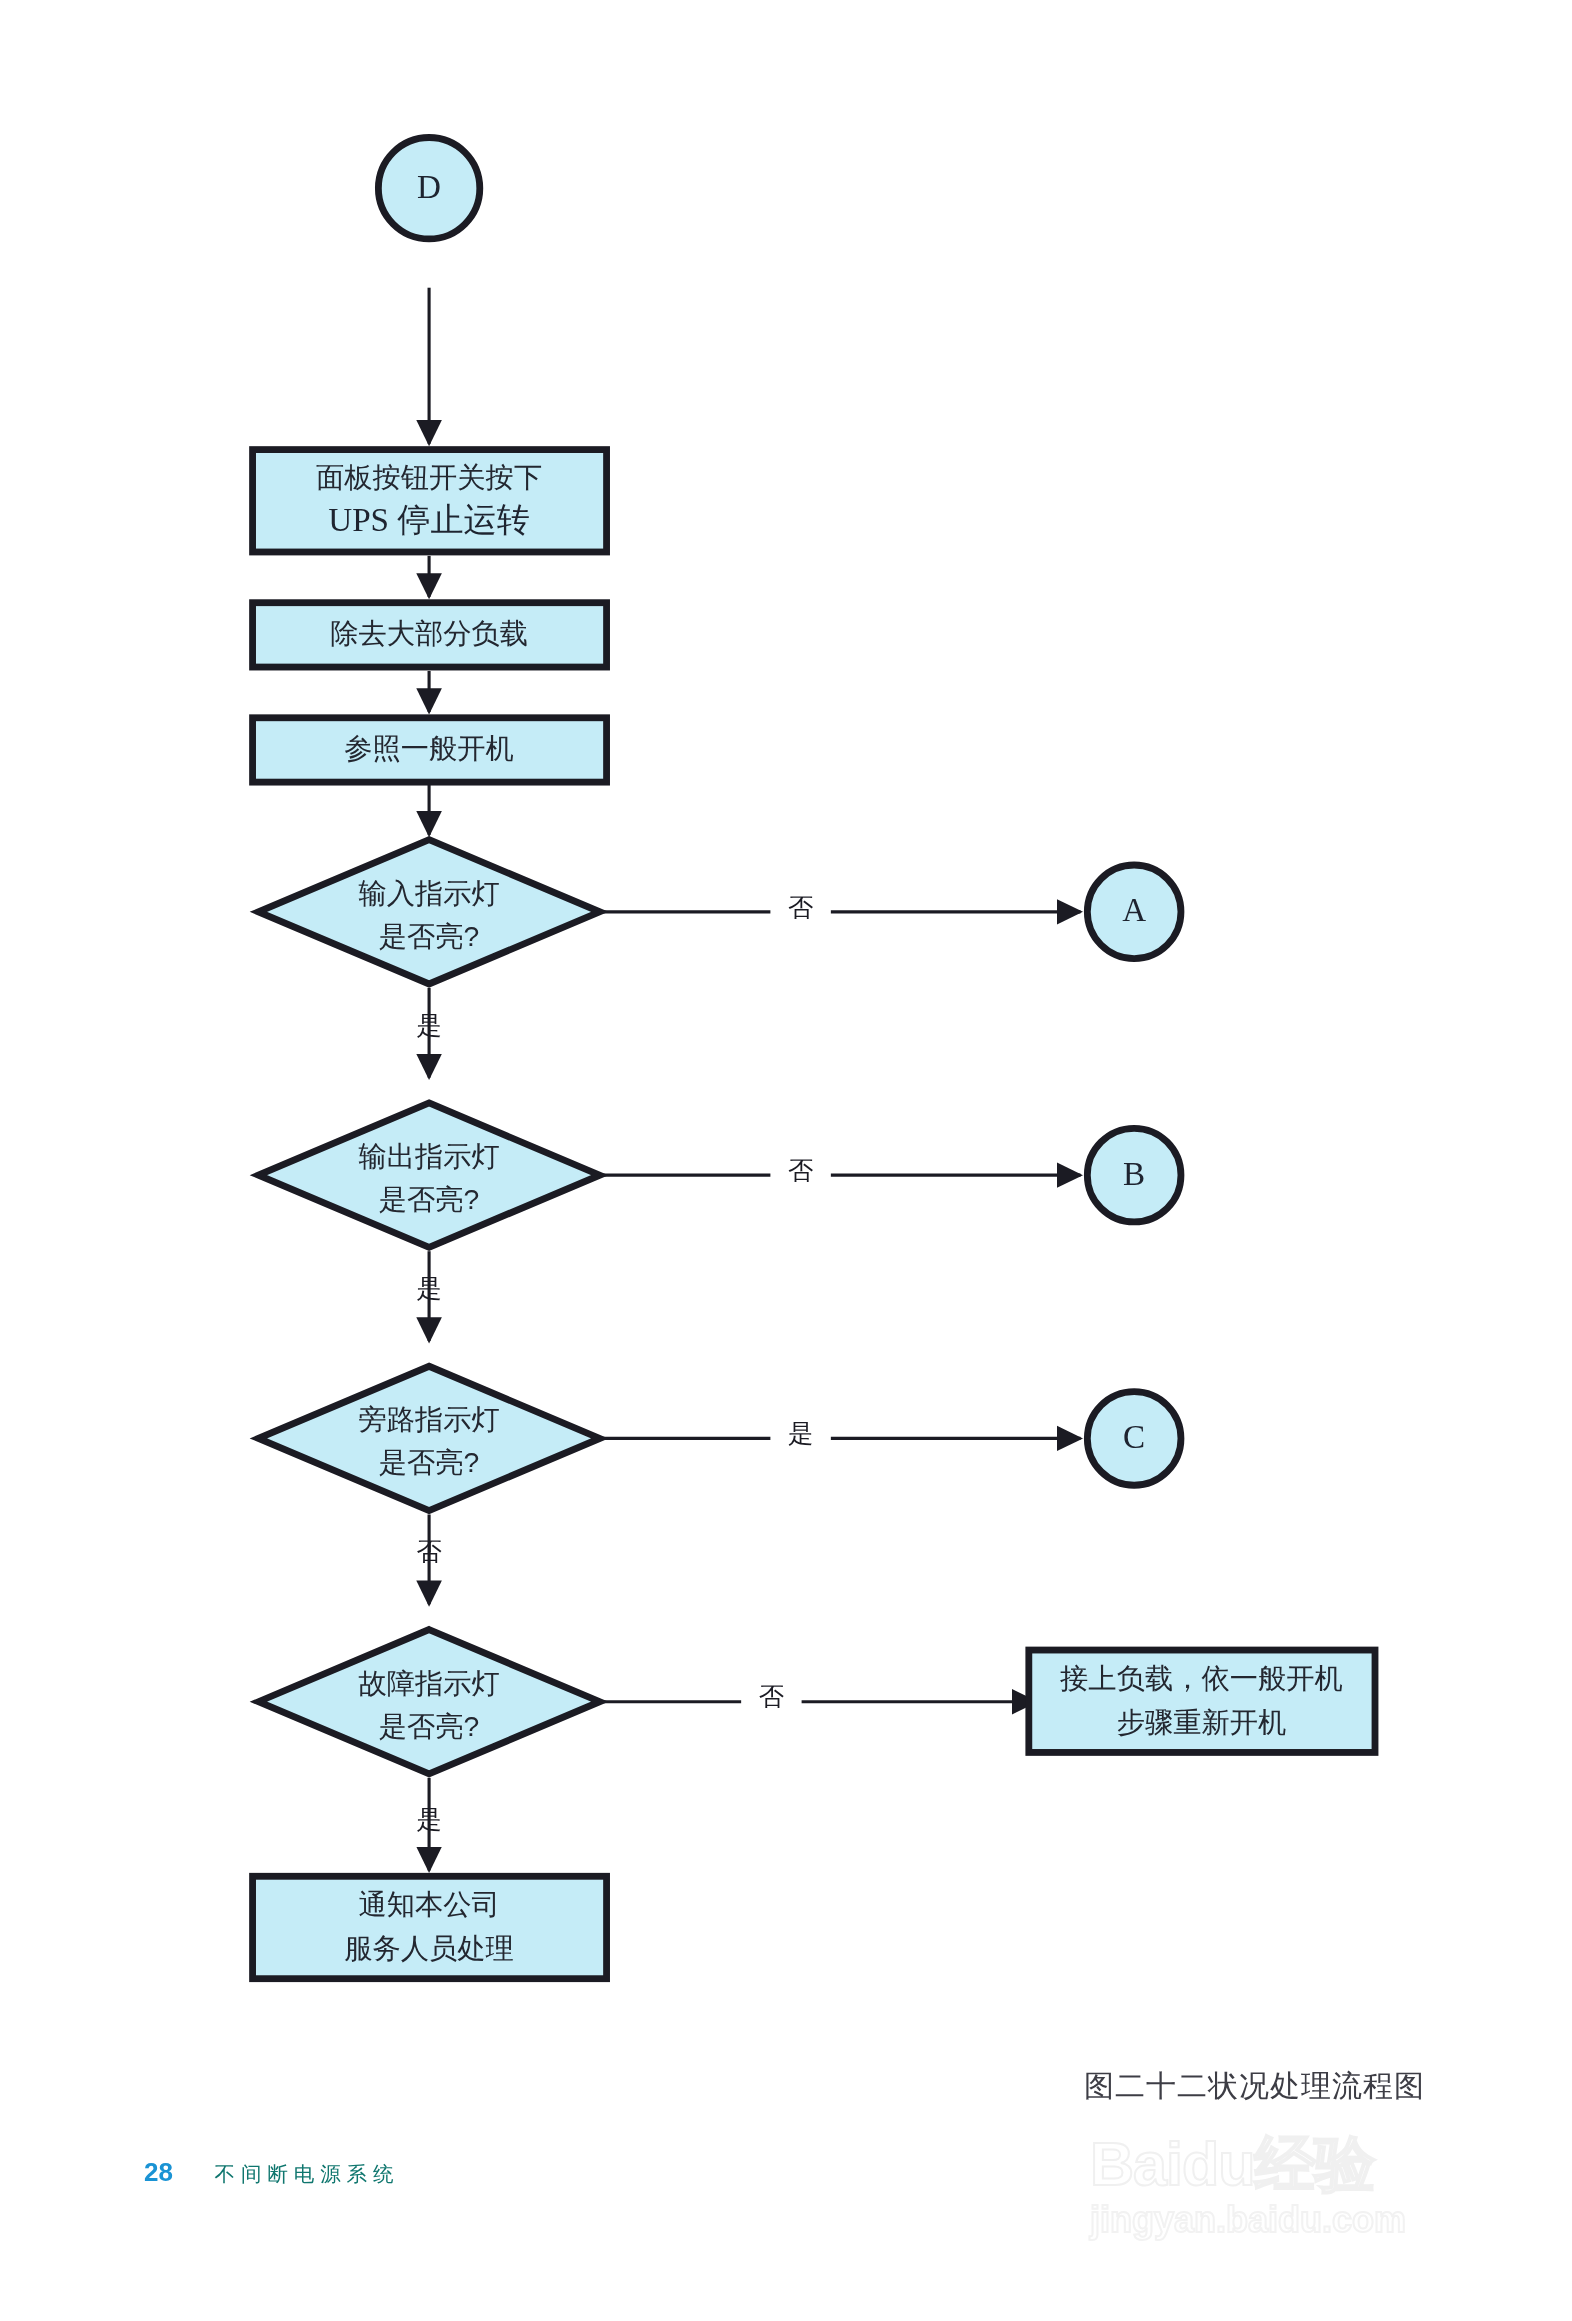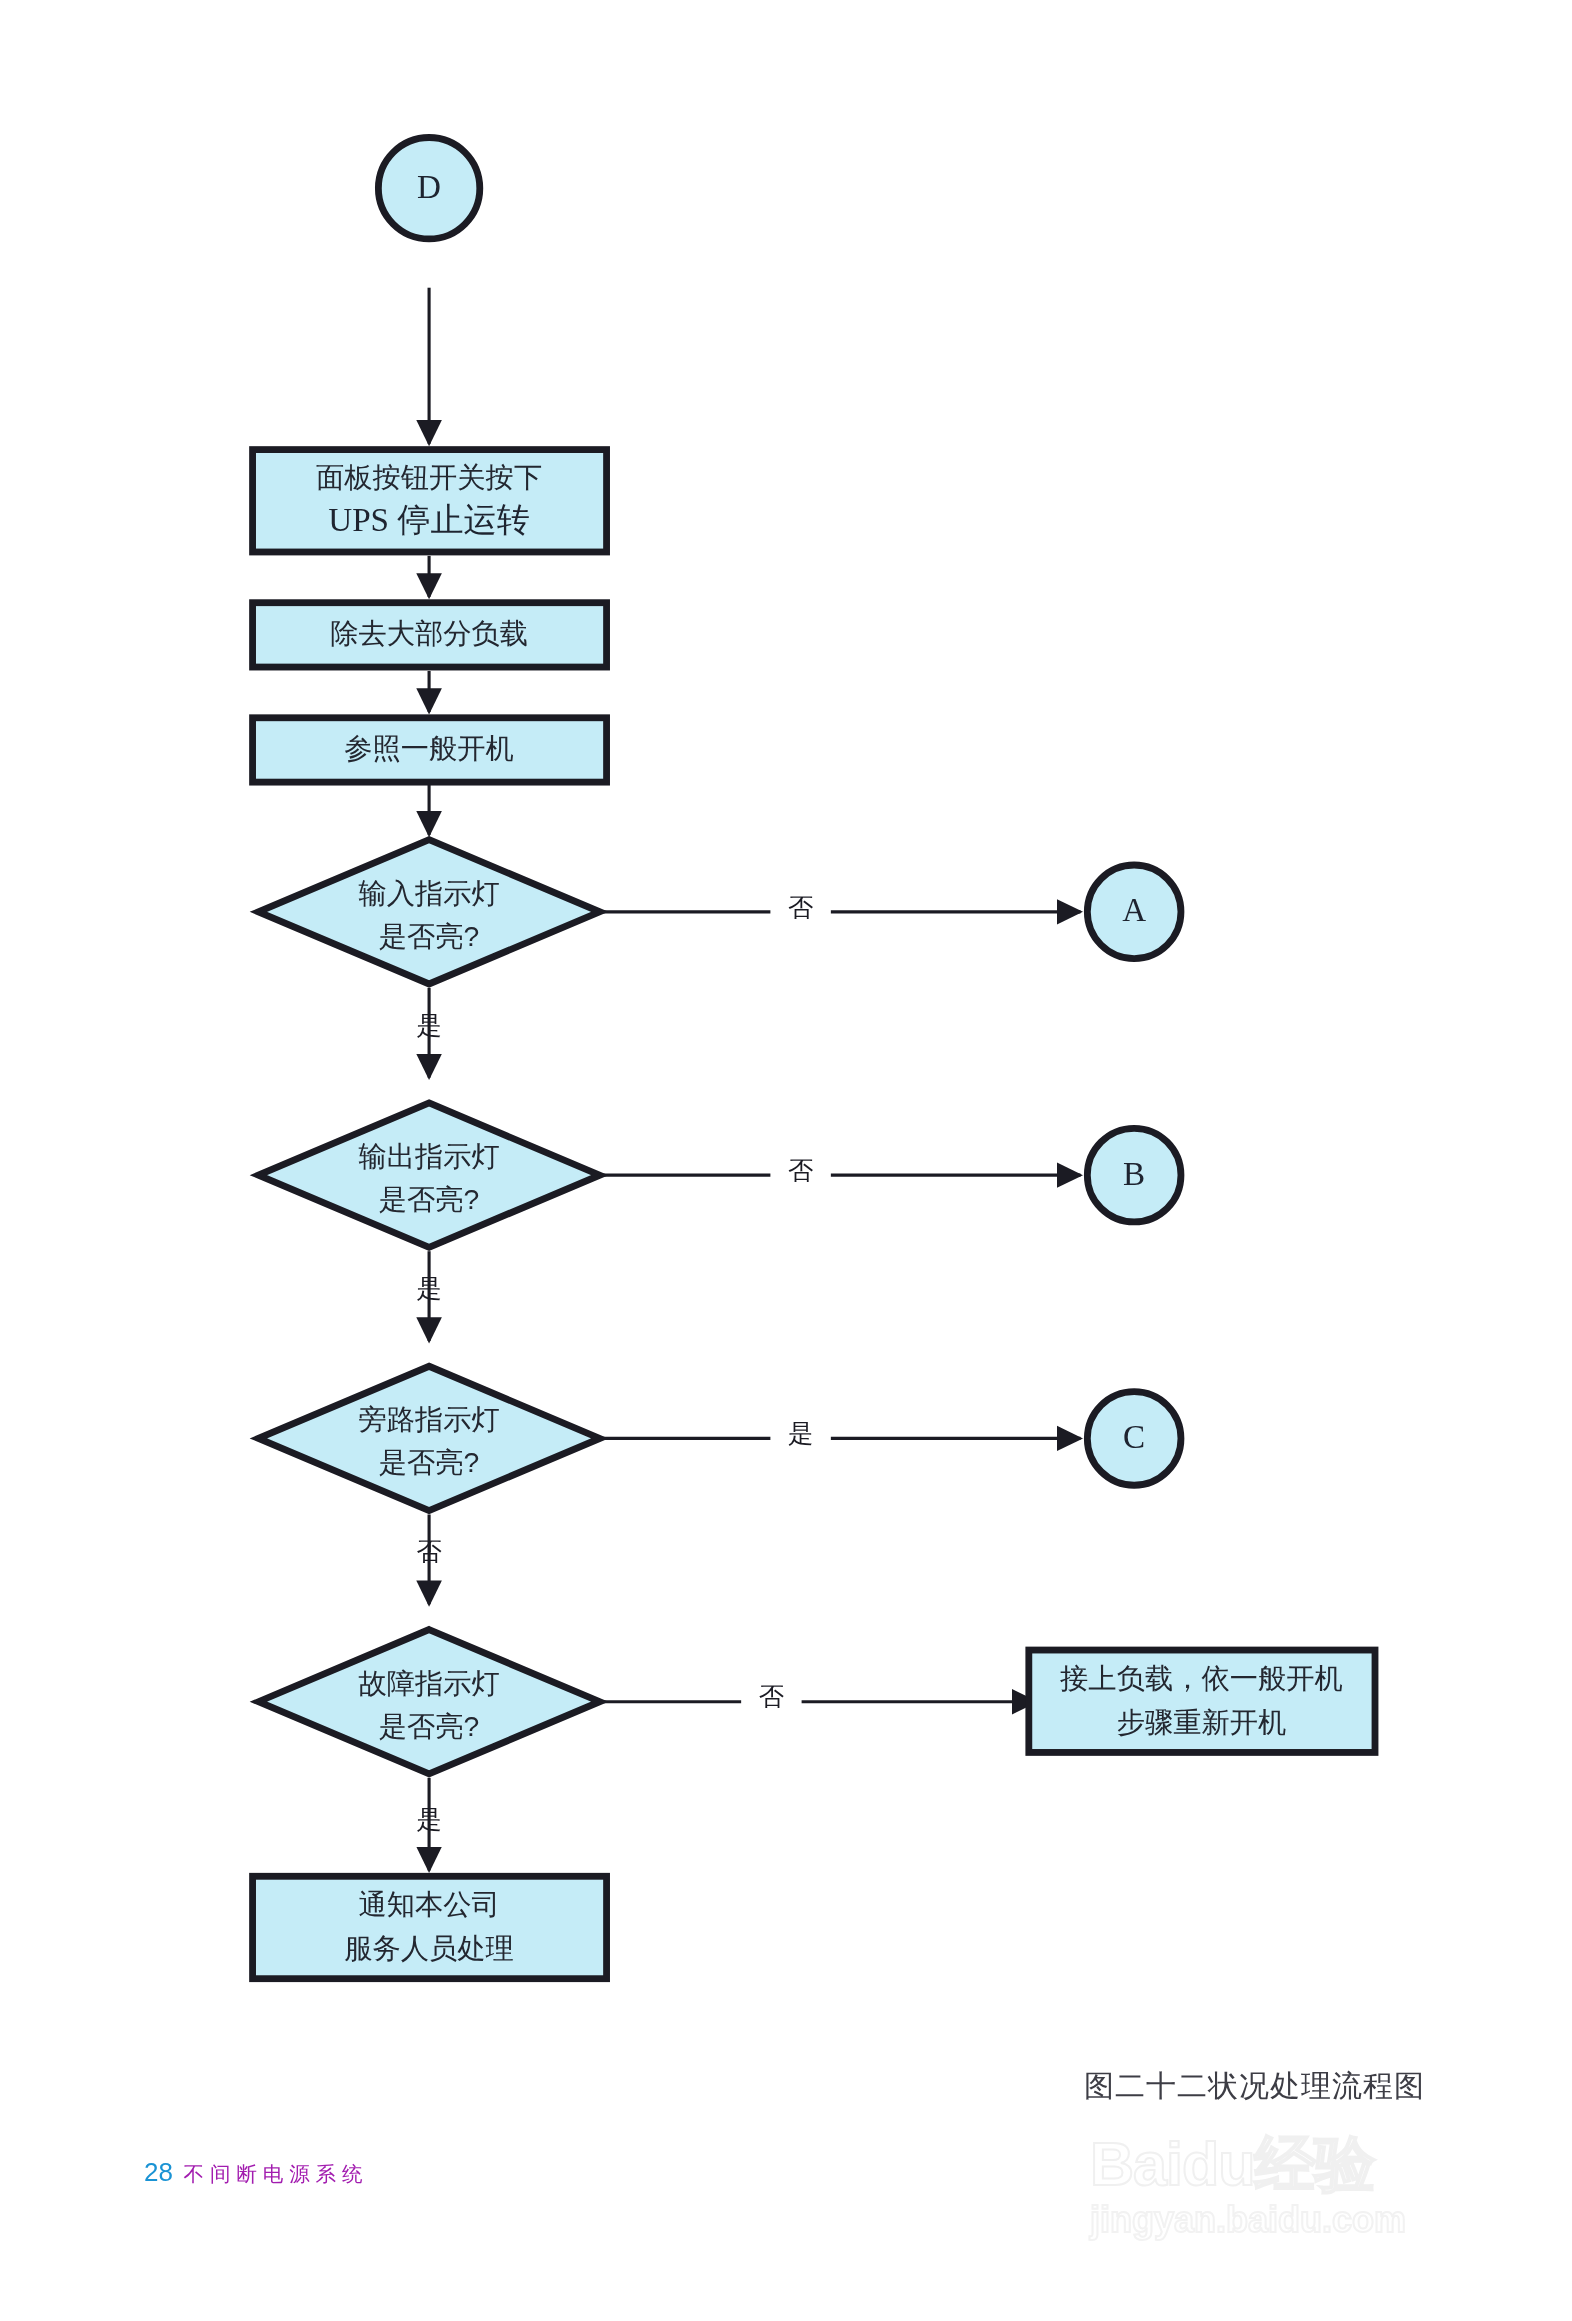--- a/index.html
+++ b/index.html
@@ -58,28 +58,29 @@
     position: absolute;
     left: 144px;
     top: 2157px;
     display: flex;
     align-items: baseline;
     gap: 10.7px;
   }
   #footer-page-number {
     font-family: "Liberation Sans", "DejaVu Sans", sans-serif;
     font-size: 26px;
-    font-weight: normal;
+    font-weight: bold;
     color: #1a93d4;
   }
   #footer-title {
     font-family: "Liberation Sans", "DejaVu Sans", sans-serif;
     font-size: 20.5px;
-    color: #a21caf;
+    color: #0f766e;
     letter-spacing: 5.9px;
+    margin-left: 31px;
   }
   #watermark {
     position: absolute;
     left: 1090px;
     top: 2134px;
     width: 390px;
     height: 156px;
     pointer-events: none;
   }
   #watermark-brand {

